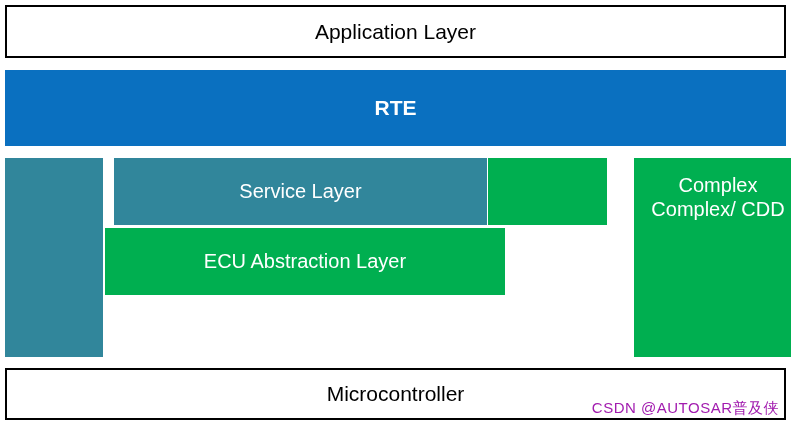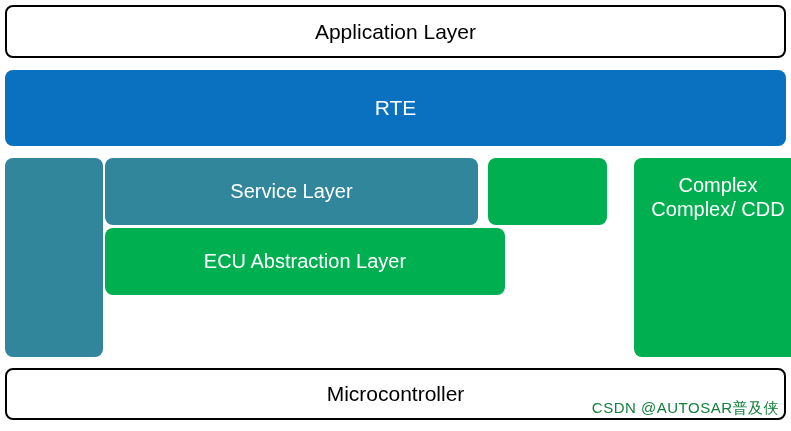--- a/index.html
+++ b/index.html
@@ -15,21 +15,20 @@
     font-family: "Liberation Sans", sans-serif;
     overflow: hidden;
   }
   .box {
     position: absolute;
     box-sizing: border-box;
     display: flex;
     align-items: center;
     justify-content: center;
     text-align: center;
-    border-radius: 8px;
   }
 
   
   #application-layer {
     left: 5px;
     top: 5px;
     width: 781px;
     height: 53px;
     background: #ffffff;
     border: 2px solid #000000;
@@ -55,21 +54,21 @@
     width: 791px;
     height: 431px;
   }
   #basic-software-column {
     left: 5px;
     top: 158px;
     width: 98px;
     height: 199px;
   }
   #service-layer {
-    left: 105px;
+    left: 114px;
     top: 158px;
     width: 373px;
     height: 67px;
     color: #ffffff;
     font-size: 20px;
   }
   #service-green-filler {
     left: 488px;
     top: 158px;
     width: 119px;
@@ -133,21 +132,21 @@
 </style>
 </head>
 <body>
 
 <div id="canvas">
 
   <div class="box" id="application-layer" style="background: rgb(255, 255, 255); border-color: rgb(0, 0, 0); color: rgb(0, 0, 0);">
     <span>Application Layer</span>
   </div>
 
-  <div class="box" id="rte-layer" style="background: rgb(10, 112, 192); color: rgb(255, 255, 255);">
+  <div class="box" id="rte-layer" style="background: rgb(10, 112, 192); color: rgb(255, 255, 255); font-weight: bold;">
     <span>RTE</span>
   </div>
 
   <div id="middle-band">
 
     <div class="box" id="basic-software-column" style="background: rgb(49, 134, 155);">
       <span></span>
     </div>
 
     <div class="box" id="service-green-filler" style="background: rgb(0, 175, 80);"></div>
@@ -167,15 +166,15 @@
         <div>Complex/ CDD</div>
       </div>
     </div>
 
   </div>
 
   <div class="box" id="microcontroller-layer" style="background: rgb(255, 255, 255); border-color: rgb(0, 0, 0); color: rgb(0, 0, 0);">
     <span>Microcontroller</span>
   </div>
 
-  <div id="watermark" style="color: #15803d;">CSDN @AUTOSAR普及侠</div>
+  <div id="watermark" style="color: #a21caf;">CSDN @AUTOSAR普及侠</div>
 
 </div>
 
 </body></html>

